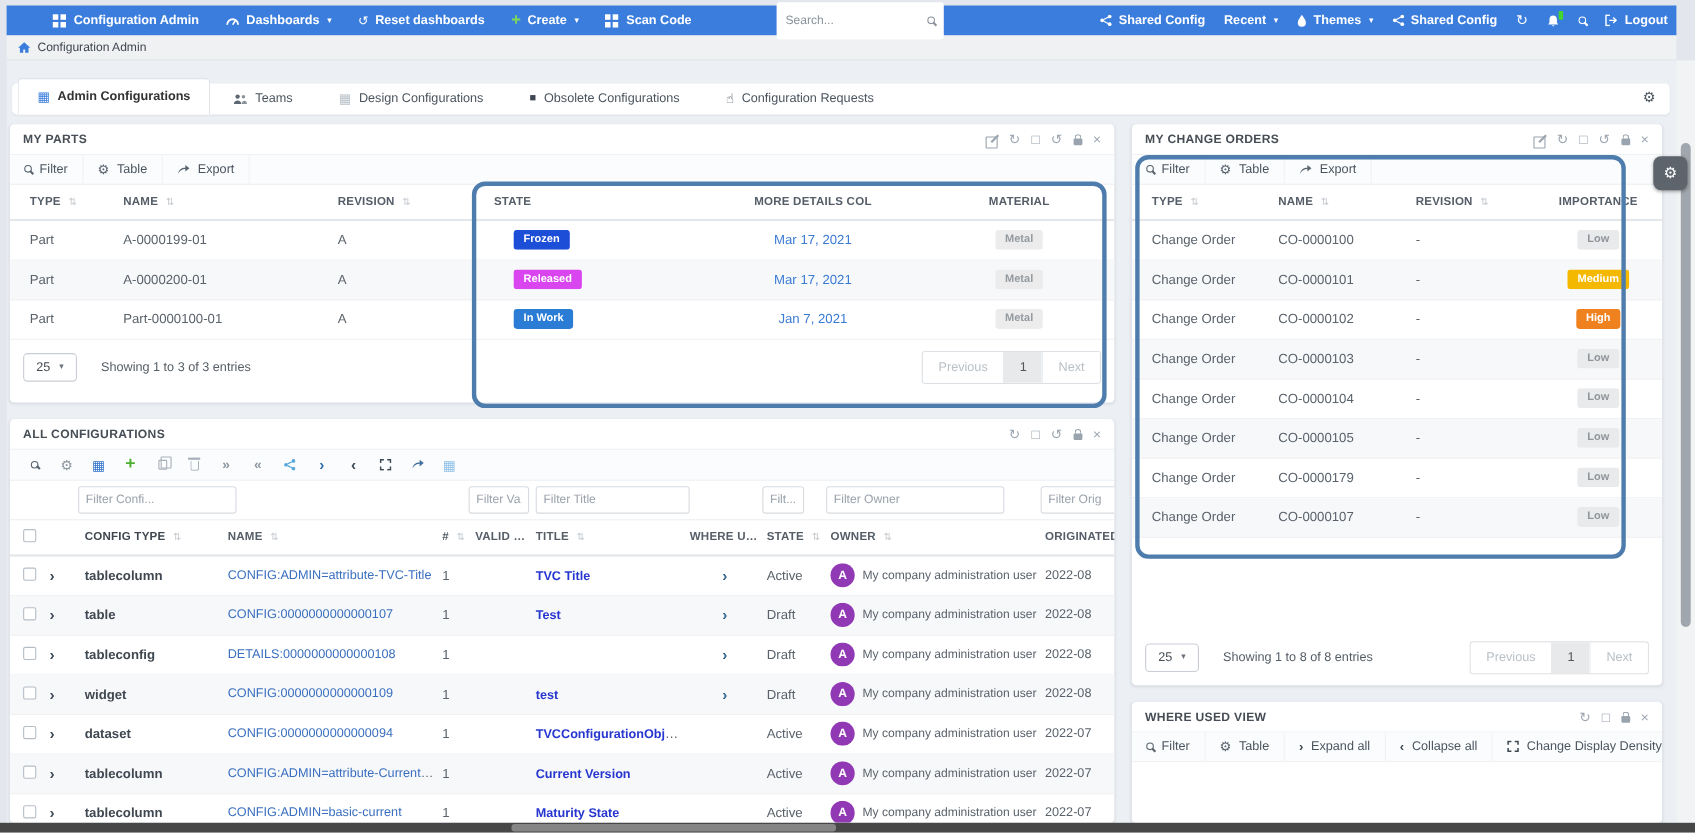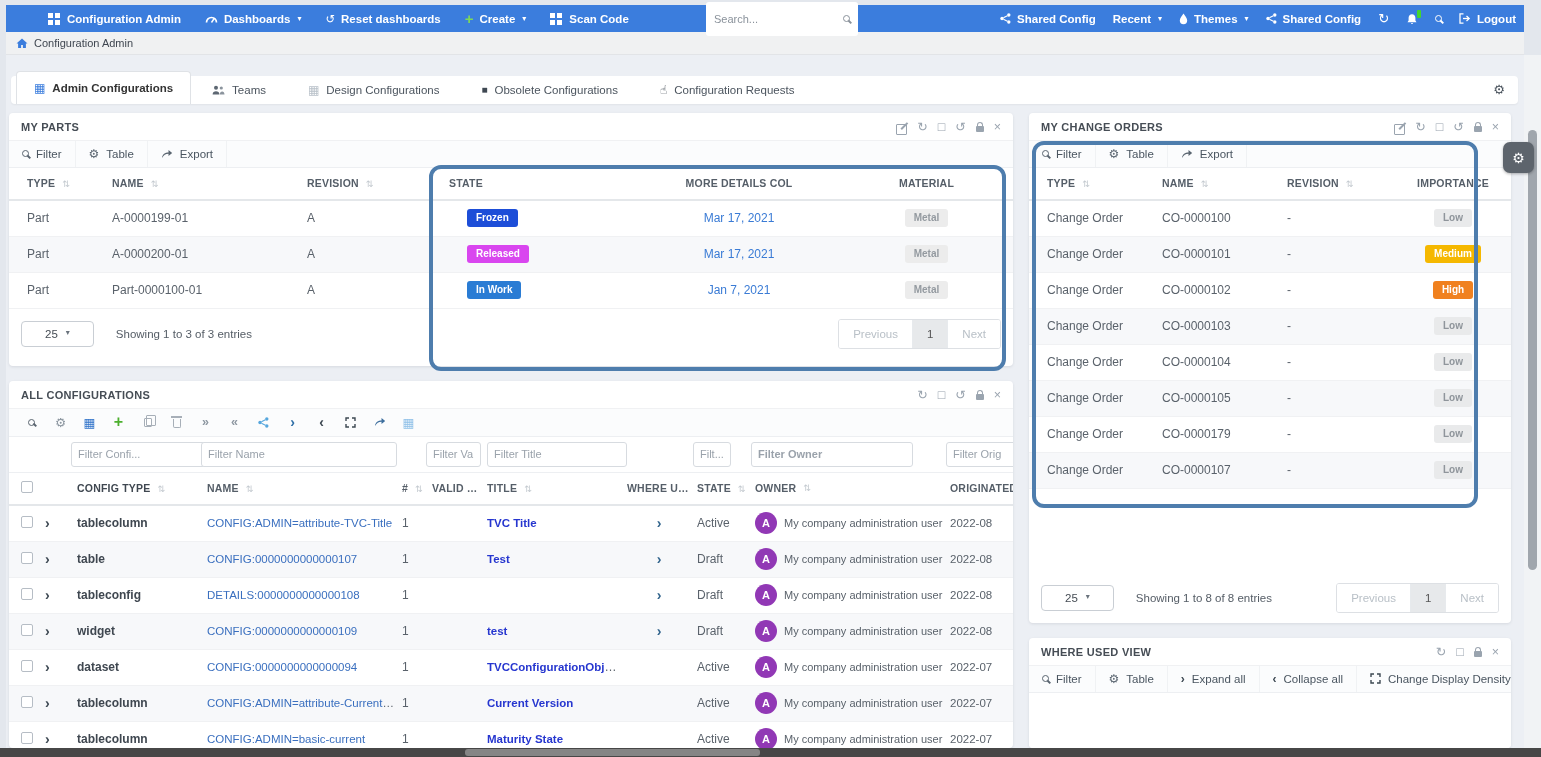--- a/index.html
+++ b/index.html
@@ -114,21 +114,21 @@
 .ac-n{width:30px}.ac-vf{width:55px}
 .ac-ti{width:140px}
 .ac-wu{width:70px;text-align:center}
 .ac-st{width:58px}
 .ac-ow{width:195px;display:flex;align-items:center;font-size:11px}
 .ac-or{width:110px;font-size:11.5px}
 .mprow{padding-left:12px}
 
 
 .pfoot{display:flex;align-items:center;padding:10px 12px;gap:22px}
-.psize{border:1px solid #c9ced4;border-radius:4px;background:#fff;font-size:11.5px;color:#454c54;padding:6px 23px;display:flex;gap:7px;align-items:flex-start;cursor:pointer}
+.psize{border:1px solid #c9ced4;border-radius:4px;background:#fff;font-size:11.5px;color:#454c54;padding:6px 11px;display:flex;gap:7px;align-items:flex-start;cursor:pointer}
 .psize .caret{color:#6a737d}
 .showing{font-size:11.5px;color:#555d66}
 .pager{margin-left:auto;display:flex;border:1px solid #dde0e4;border-radius:3px;overflow:hidden}
 .pbtn{padding:8px 14px;font-size:11.5px;background:#fff;color:#b9c0c7;border-left:1px solid #e7eaed;cursor:pointer}
 .pbtn:first-child{border-left:none}
 .pbtn.cur{background:#e7e9eb;color:#555}
 
 
 .hlbox{position:absolute;border:4px solid #4e7dad;border-radius:12px;pointer-events:none;z-index:5}
 #box1{left:420px;top:52px;width:577px;height:206px}
@@ -433,25 +433,24 @@
                   <path d="M1 9C1.5 5 4 3.6 7.5 3.5V1l3.7 3-3.7 3V4.7C4.6 4.8 2.5 6 1 9z" fill="#3e6f9e"></path>
                 </svg>
               </span>
             </span>
           <span class="itb" style="color:#8fc0e8">
               <span>▦</span>
             </span>
         </div>
         <div class="filters">
           <input class="fi" style="left: 62px; width: 144px;" placeholder="Filter Confi...">
-          <input class="fi" style="left: 192px; width: 196px;" placeholder="Filter Name">
           <input class="fi" style="left: 417px; width: 55px;" placeholder="Filter Va...">
           <input class="fi" style="left: 478px; width: 140px;" placeholder="Filter Title">
           <input class="fi" style="left: 684px; width: 38px;" placeholder="Filt...">
-          <input class="fi" style="left: 742px; width: 162px; font-weight: bold;" placeholder="Filter Owner">
+          <input class="fi" style="left: 742px; width: 162px;" placeholder="Filter Owner">
           <input class="fi" style="left: 937px; width: 80px;" placeholder="Filter Orig">
         </div>
         <div class="thead-row ac-row">
           <div class="ac-cb"><span class="cb"></span></div>
           <div class="ac-ex"></div>
           <div class="cell ac-ct"><span>CONFIG TYPE</span><span class="sort">⇅</span></div>
           <div class="cell ac-nm" style="font-weight:700;font-size:10.5px"><span>NAME</span><span class="sort">⇅</span></div>
           <div class="cell ac-n"><span>#</span><span class="sort">⇅</span></div>
           <div class="cell ac-vf"><span>VALID FOR</span></div>
           <div class="cell ac-ti" style="font-weight:700;font-size:10.5px;color:#555e68"><span>TITLE</span><span class="sort">⇅</span></div>

